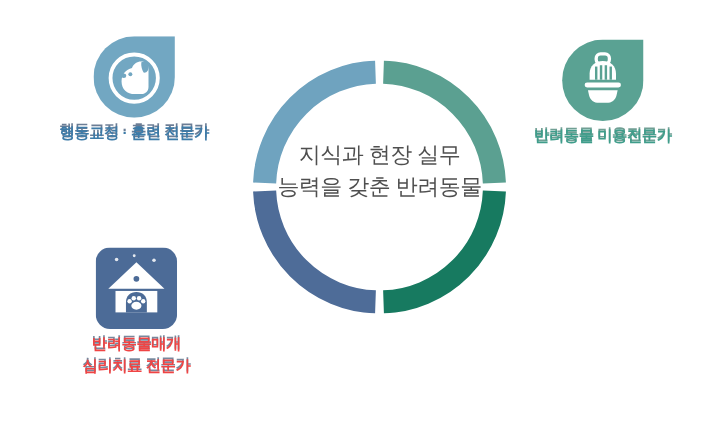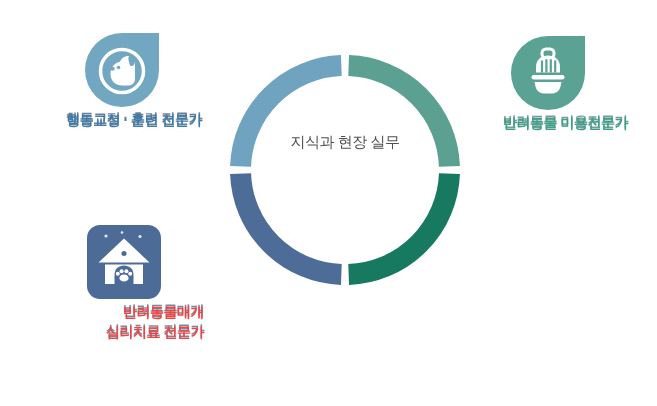--- a/index.html
+++ b/index.html
@@ -4,25 +4,25 @@
 <style>
   html,body{margin:0;padding:0;background:#ffffff;}
   .canvas{
     position:relative;width:657px;height:406px;background:#ffffff;
     font-family:"Liberation Sans","DejaVu Sans",sans-serif;overflow:hidden;
   }
   
   .ring{position:absolute;left:230px;top:55px;width:230px;height:230px;}
   .center-text{
     position:absolute;left:245px;top:127px;width:200px;
-    text-align:center;color:#4f4f4f;font-size:15px;line-height:29px;
+    text-align:center;color:#4f4f4f;font-size:20px;line-height:29px;
     font-weight:500;letter-spacing:-0.5px;
   }
   
-  .expert{position:absolute;width:160px;text-align:right;}
+  .expert{position:absolute;width:160px;text-align:center;}
   .expert .badge{display:block;margin:0 auto;width:74px;height:74px;}
   .expert .label{
     margin-top:4px;font-size:14px;font-weight:bold;line-height:19.5px;
     letter-spacing:-0.5px;white-space:nowrap;
   }
   .expert .label span{display:block;}
   .e0{left:42px;top:33px;}
   .e1{left:468px;top:36px;}
   .e2{left:44px;top:225px;}
   .e3{left:485px;top:230px;}
@@ -38,20 +38,21 @@
 
   <svg class="ring" viewBox="0 0 230 230">
     <path d="M10.56 111.35 A104.5 104.5 0 0 1 111.35 10.56" fill="none" stroke-width="21" stroke="#6fa3bf"></path>
     <path d="M118.65 10.56 A104.5 104.5 0 0 1 219.44 111.35" fill="none" stroke-width="21" stroke="#5ba091"></path>
     <path d="M219.44 118.65 A104.5 104.5 0 0 1 118.65 219.44" fill="none" stroke-width="21" stroke="#177a60"></path>
     <path d="M111.35 219.44 A104.5 104.5 0 0 1 10.56 118.65" fill="none" stroke-width="21" stroke="#4e6c98"></path>
   </svg>
 
   <div class="center-text">
     <div>지식과 현장 실무</div>
+    <div>능력을 갖춘 반려동물</div>
   </div>
 
   <div class="expert e0">
     <svg class="badge" viewBox="0 0 74 74">
       <path d="M74 0 L74 37 A37 37 0 1 1 37 0 Z" fill="#72a7c2"></path>
       <circle cx="37" cy="38" r="21.5" fill="none" stroke="#ffffff" stroke-width="3.5"></circle>
       <path fill="#ffffff" d="M25.5 41 C25.5 34.5 29.5 30 35 28.8 C36.5 24.5 41 22 45.5 23.2 C48.5 24 50 26.5 50 30 L50 46 C50 50 47 52.5 43 52.5 L37.5 52.5 C30.5 52.5 25.5 48 25.5 41 Z"></path>
       <path fill="#72a7c2" d="M43.5 23.5 C46.5 22 49.5 23 50 26.5 C50.5 30.5 48.5 33.5 45.5 33 C44 30 43 26.5 43.5 23.5 Z"></path>
       <circle cx="33.5" cy="34.5" r="1.8" fill="#72a7c2"></circle>
       <ellipse cx="27.5" cy="35.8" rx="2.3" ry="2" fill="#72a7c2"></ellipse>

